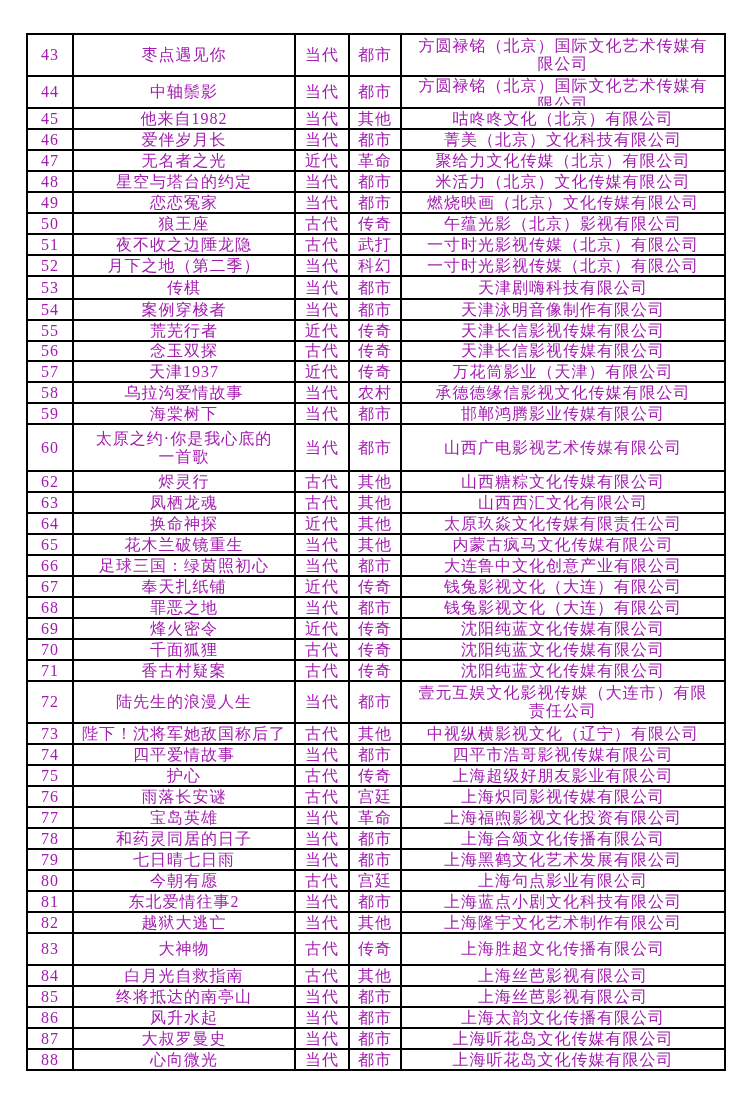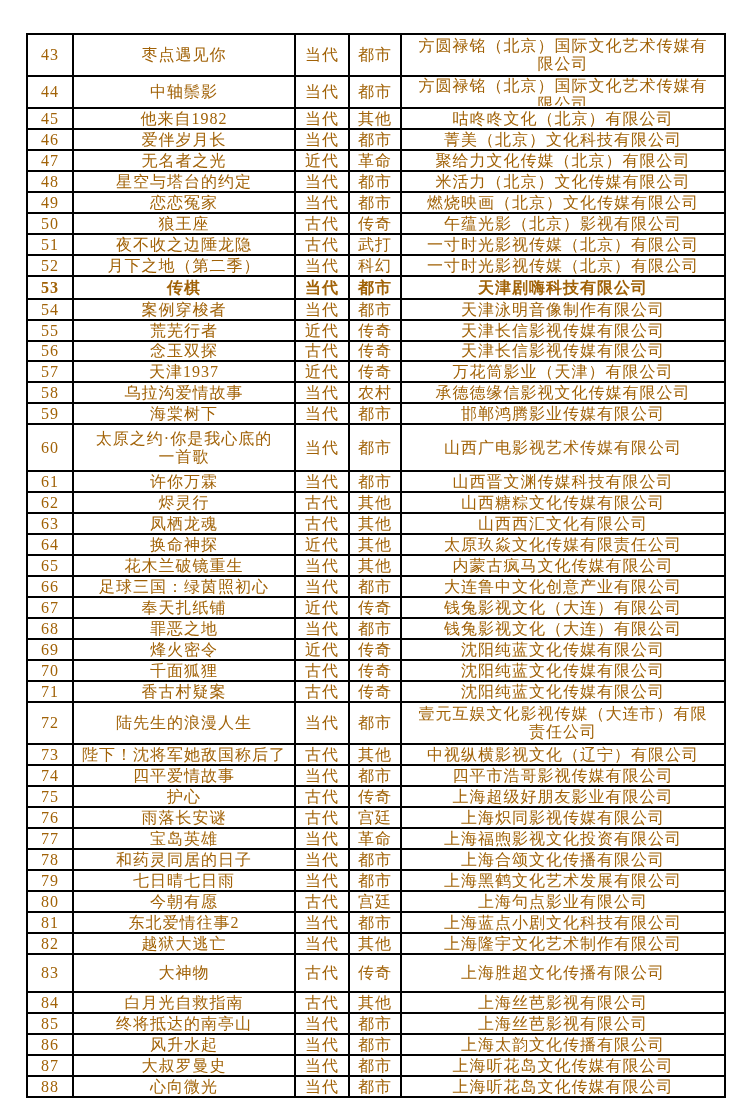--- a/index.html
+++ b/index.html
@@ -6,21 +6,21 @@
     margin: 0;
     padding: 0;
     background: #ffffff;
   }
   .page {
     position: relative;
     width: 753px;
     height: 1111px;
     background: #ffffff;
     font-family: "Liberation Serif", "DejaVu Serif", serif;
-    color: #a16207;
+    color: #a21caf;
     overflow: hidden;
   }
   table.reg {
     position: absolute;
     left: 26px;
     top: 33px;
     width: 698px;
     border-collapse: collapse;
     table-layout: fixed;
   }
@@ -129,21 +129,21 @@
     <td class="c-genre">武打</td>
     <td class="c-company"><div class="co">一寸时光影视传媒（北京）有限公司</div></td>
   </tr>
         <tr style="height: 21px;">
     <td class="c-num">52</td>
     <td class="c-title">月下之地（第二季）</td>
     <td class="c-era">当代</td>
     <td class="c-genre">科幻</td>
     <td class="c-company"><div class="co">一寸时光影视传媒（北京）有限公司</div></td>
   </tr>
-        <tr style="height: 23px; font-weight: bold;">
+        <tr style="height: 23px;">
     <td class="c-num">53</td>
     <td class="c-title">传棋</td>
     <td class="c-era">当代</td>
     <td class="c-genre">都市</td>
     <td class="c-company"><div class="co">天津剧嗨科技有限公司</div></td>
   </tr>
         <tr style="height: 21px;">
     <td class="c-num">54</td>
     <td class="c-title">案例穿梭者</td>
     <td class="c-era">当代</td>
@@ -187,27 +187,20 @@
   </tr>
         <tr style="height: 47px;">
     <td class="c-num">60</td>
     <td class="c-title">太原之约·你是我心底的
 一首歌</td>
     <td class="c-era">当代</td>
     <td class="c-genre">都市</td>
     <td class="c-company"><div class="co">山西广电影视艺术传媒有限公司</div></td>
   </tr>
         <tr style="height: 21px;">
-    <td class="c-num">61</td>
-    <td class="c-title">许你万霖</td>
-    <td class="c-era">当代</td>
-    <td class="c-genre">都市</td>
-    <td class="c-company"><div class="co">山西晋文渊传媒科技有限公司</div></td>
-  </tr>
-        <tr style="height: 21px;">
     <td class="c-num">62</td>
     <td class="c-title">烬灵行</td>
     <td class="c-era">古代</td>
     <td class="c-genre">其他</td>
     <td class="c-company"><div class="co">山西糖粽文化传媒有限公司</div></td>
   </tr>
         <tr style="height: 21px;">
     <td class="c-num">63</td>
     <td class="c-title">凤栖龙魂</td>
     <td class="c-era">古代</td>
@@ -341,21 +334,21 @@
     <td class="c-genre">都市</td>
     <td class="c-company"><div class="co">上海蓝点小剧文化科技有限公司</div></td>
   </tr>
         <tr style="height: 21px;">
     <td class="c-num">82</td>
     <td class="c-title">越狱大逃亡</td>
     <td class="c-era">当代</td>
     <td class="c-genre">其他</td>
     <td class="c-company"><div class="co">上海隆宇文化艺术制作有限公司</div></td>
   </tr>
-        <tr style="height: 38px;">
+        <tr style="height: 32px;">
     <td class="c-num">83</td>
     <td class="c-title">大神物</td>
     <td class="c-era">古代</td>
     <td class="c-genre">传奇</td>
     <td class="c-company"><div class="co">上海胜超文化传播有限公司</div></td>
   </tr>
         <tr style="height: 21px;">
     <td class="c-num">84</td>
     <td class="c-title">白月光自救指南</td>
     <td class="c-era">古代</td>

